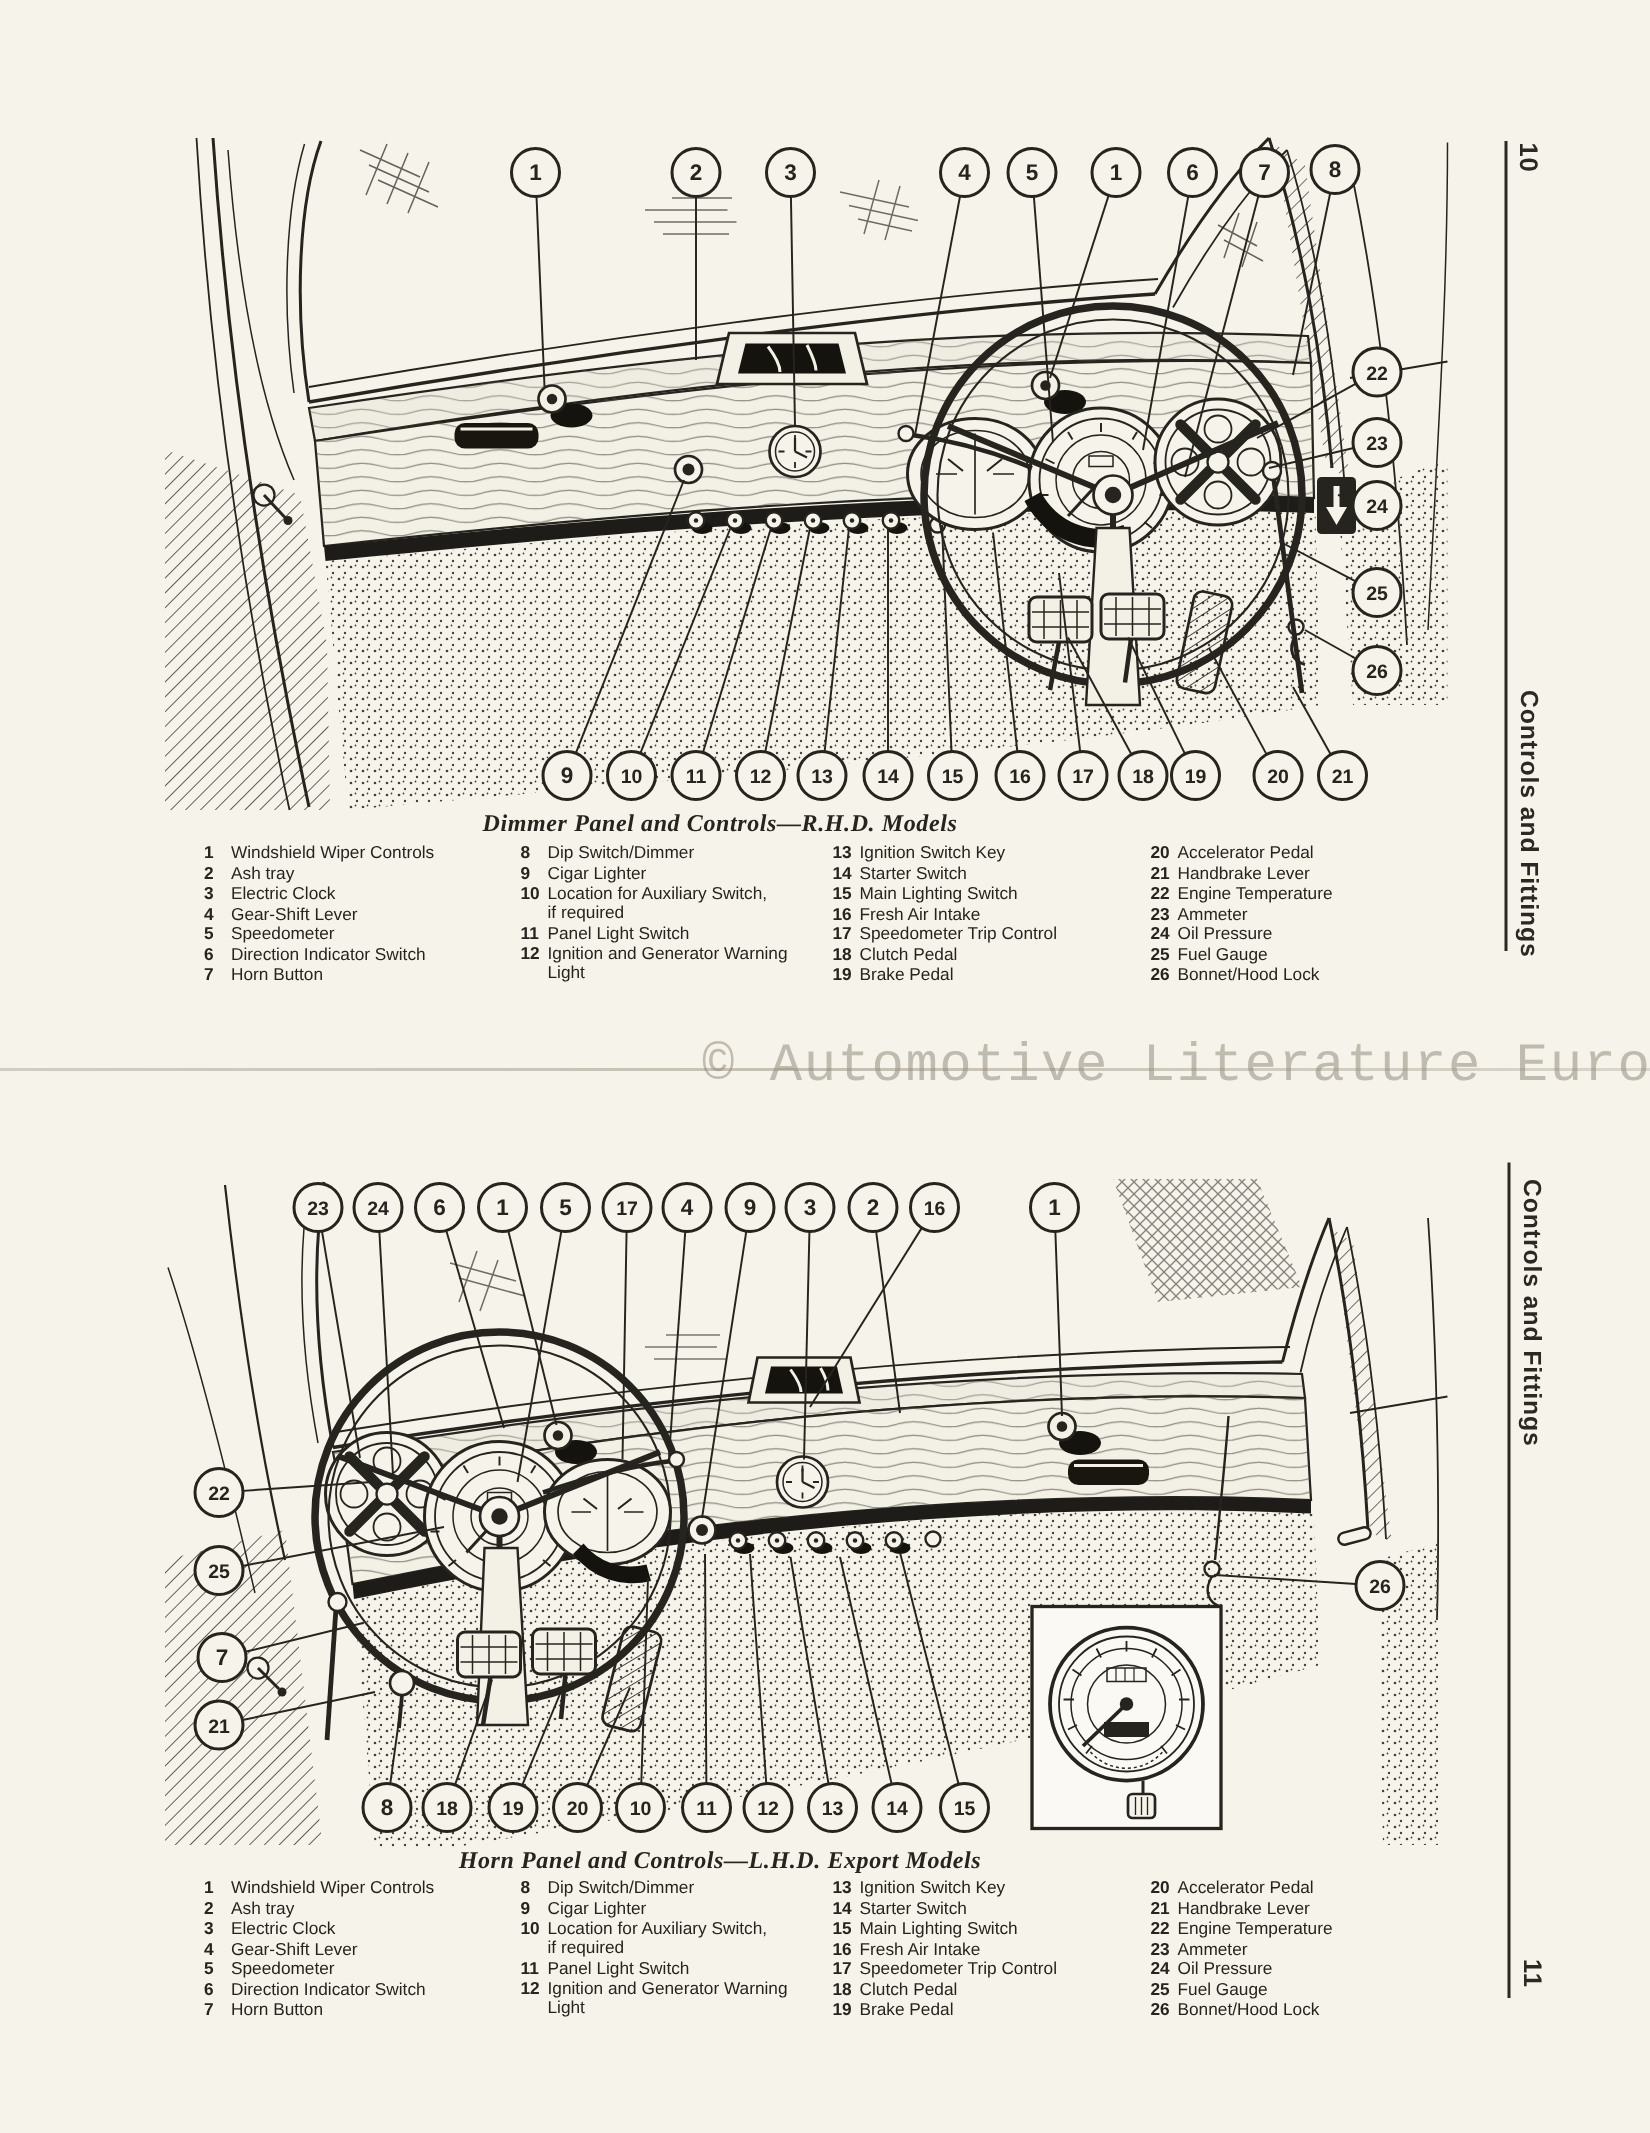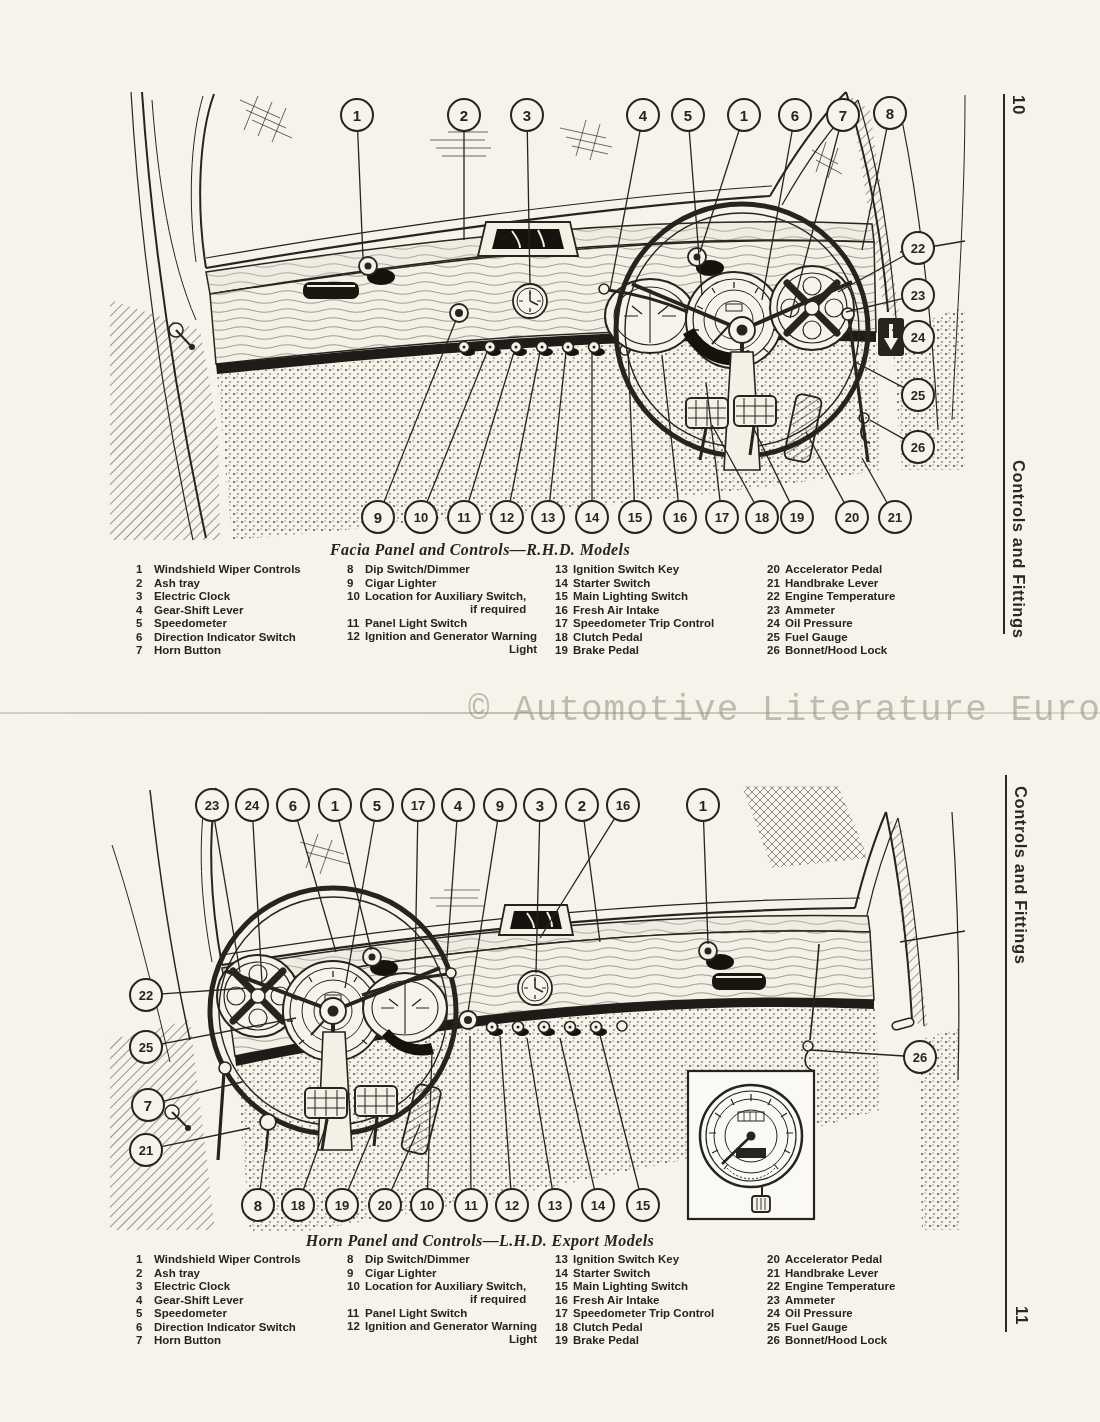--- a/index.html
+++ b/index.html
@@ -27,21 +27,21 @@
   
   .legend{
     position:absolute;left:136px;width:840px;
     display:grid;grid-template-columns:211px 208px 212px auto;column-gap:0;
   }
   .legend-item{display:flex;align-items:flex-start;margin:0 0 .5px 0;}
   .legend-num{
     flex:0 0 18px;text-align:left;font-weight:700;font-size:11.5px;line-height:13px;
   }
   .legend-label{
-    font-weight:700;font-size:11.5px;line-height:13px;white-space:pre-line;padding-right:6px;text-align:right;
+    font-weight:400;font-size:11.5px;line-height:13px;white-space:pre-line;padding-right:6px;
   }
   
   .vrule{position:absolute;width:2px;background:#2b2924;}
   .vtext{
     position:absolute;writing-mode:vertical-rl;
     font-weight:700;color:#2b2924;letter-spacing:.6px;white-space:nowrap;
   }
   .pagenum{font-size:17px;}
   .sectiontitle{font-size:16.5px;}
   
@@ -558,21 +558,21 @@
       <div class="callout" style="left: 385px; top: 1205px; font-size: 13px;">20</div>
       <div class="callout" style="left: 427px; top: 1205px; font-size: 13px;">10</div>
       <div class="callout" style="left: 471px; top: 1205px; font-size: 13px;">11</div>
       <div class="callout" style="left: 512px; top: 1205px; font-size: 13px;">12</div>
       <div class="callout" style="left: 555px; top: 1205px; font-size: 13px;">13</div>
       <div class="callout" style="left: 598px; top: 1205px; font-size: 13px;">14</div>
       <div class="callout" style="left: 643px; top: 1205px; font-size: 13px;">15</div>
       <div class="callout" style="left: 920px; top: 1057px; font-size: 13px;">26</div>
     </div>
 
-  <div class="fig-caption" style="top:541px">Facia Panel and Controls—R.H.D. Models</div>
+  <div class="fig-caption" style="top:541px">Dimmer Panel and Controls—R.H.D. Models</div>
   <div class="fig-caption" style="top:1232px">Horn Panel and Controls—L.H.D. Export Models</div>
 
   <div class="legend" style="top:563px">
       <div class="legend-col">
         <div class="legend-item">
           <span class="legend-num">1</span>
           <span class="legend-label">Windshield  Wiper  Controls</span>
         </div>
         <div class="legend-item">
           <span class="legend-num">2</span>

